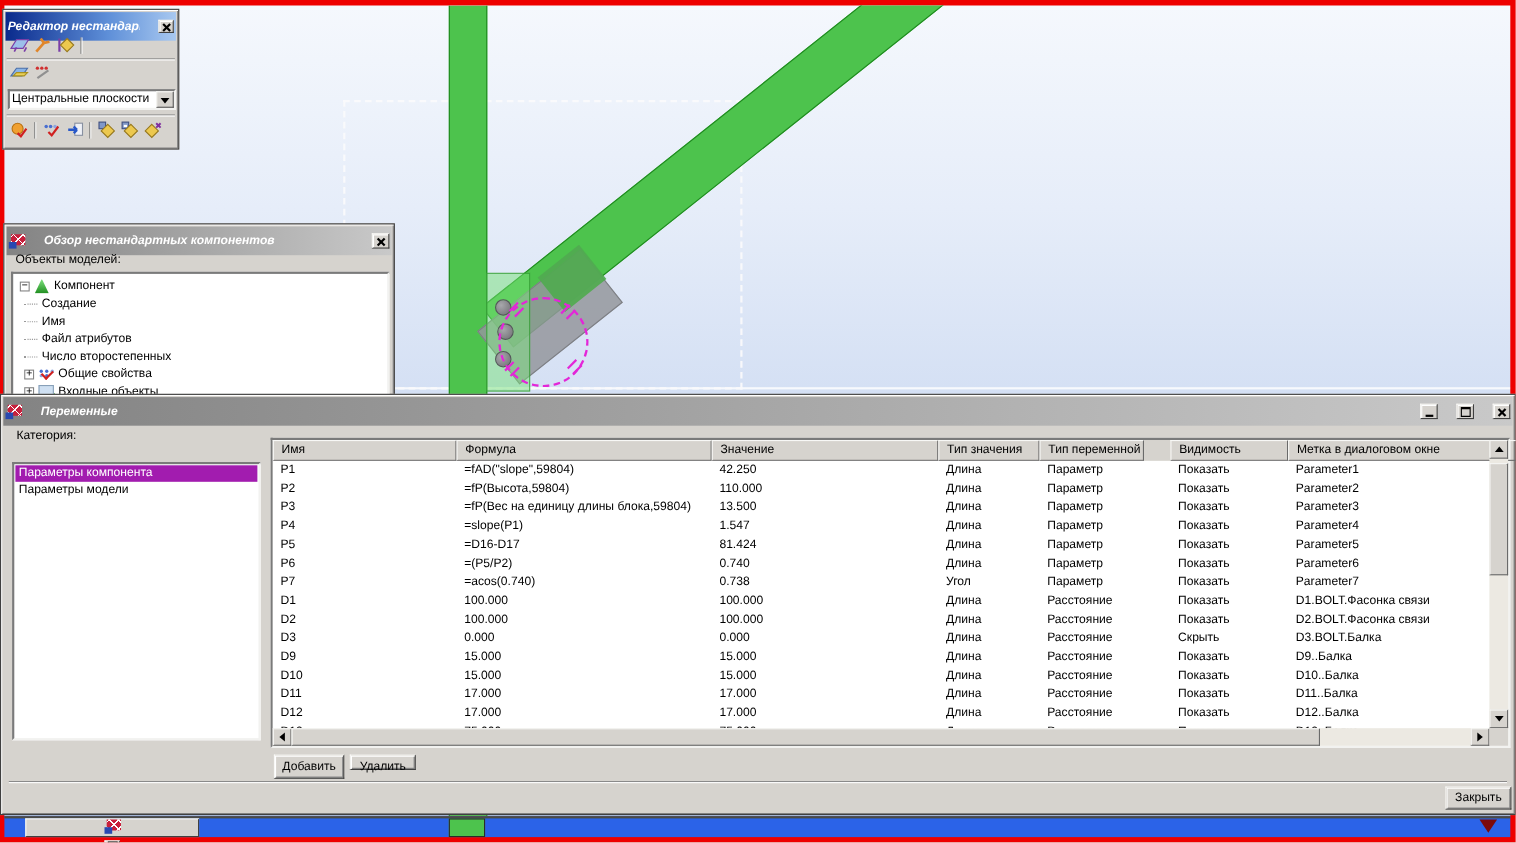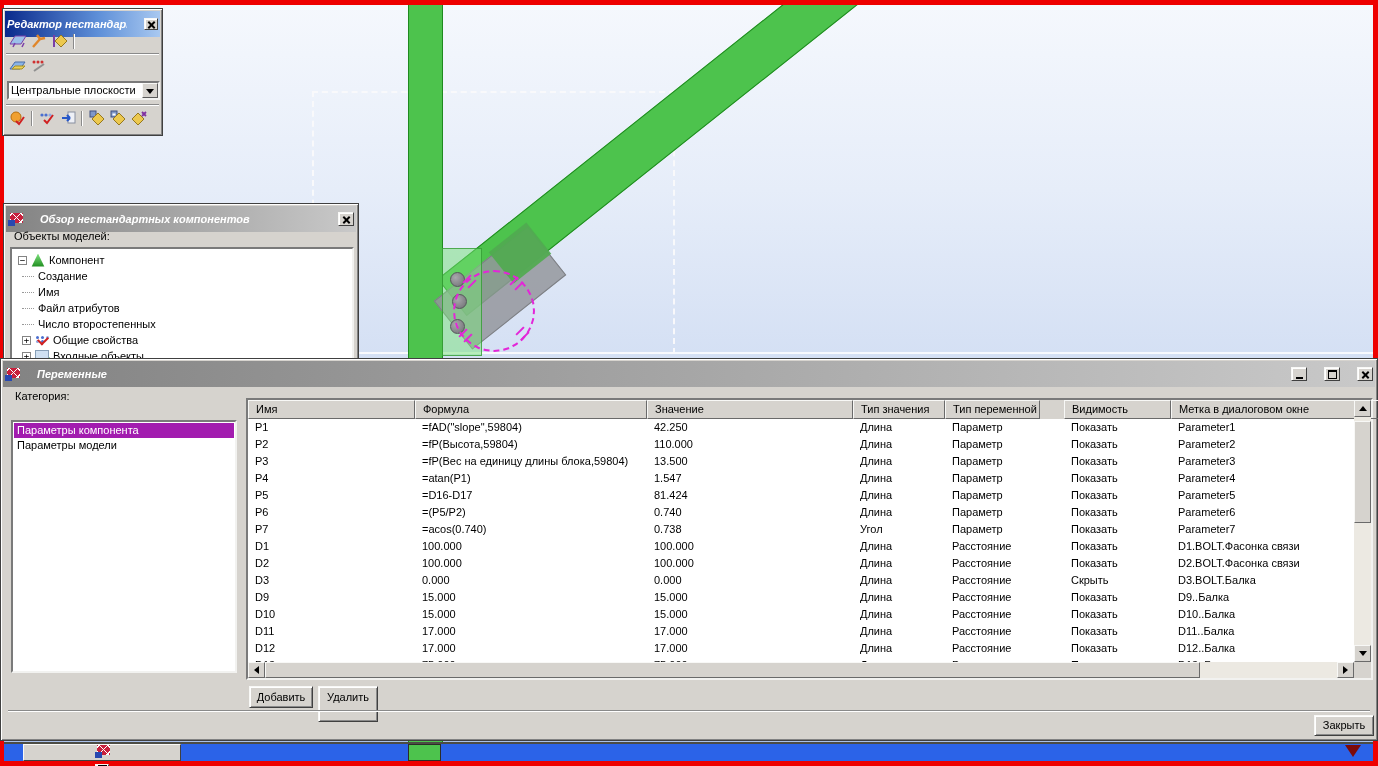--- a/index.html
+++ b/index.html
@@ -125,21 +125,21 @@
   .hsb .sb-right { position:absolute; right:0; top:0; bottom:0; width:17px; }
   .sb-corner { position:absolute; right:0; bottom:0; width:17px; height:16px; background:#d6d3ce; }
   .tri-u { width:0;height:0;border:4px solid transparent;border-bottom:5px solid #000;margin-bottom:4px; }
   .tri-d { width:0;height:0;border:4px solid transparent;border-top:5px solid #000;margin-top:4px; }
   .tri-l { width:0;height:0;border:4px solid transparent;border-right:5px solid #000;margin-right:4px; }
   .tri-r { width:0;height:0;border:4px solid transparent;border-left:5px solid #000;margin-left:4px; }
 
   .btn { position:absolute; background:#d6d3ce; border:1px solid; border-color:#f8f8f6 #404040 #404040 #f8f8f6;
          box-shadow:inset 1px 1px 0 #fff, inset -1px -1px 0 #8a8a8a; text-align:center; font-size:11px; }
   .add-btn   { left:248px; top:327px; width:64px; height:22px; line-height:20px; }
-  .del-btn   { left:317px; top:327px; width:60px; height:36px; line-height:20px; }
+  .del-btn   { left:317px; top:327px; width:60px; height:14px; line-height:20px; }
   .divider   { position:absolute; left:7px; right:7px; top:351px; height:2px;
                border-top:1px solid #8a8a8a; border-bottom:1px solid #fff; }
   .close-btn { left:1313px; top:356px; width:60px; height:21px; line-height:19px; }
 
   
   .strip { position:absolute; left:4px; top:742px; width:1369px; height:19px; background:#2b63e8;
            border-top:2px solid #4c4c44; }
   .strip-green { position:absolute; left:404px; top:0; width:33px; height:17px; background:#4dc34d;
                  border:1px solid #2c2c28; }
   .task-item { position:absolute; left:19px; top:0; width:158px; height:17px; background:#d6d3ce;
@@ -367,21 +367,21 @@
             <div class="tc c0">P3</div>
             <div class="tc c1">=fP(Вес на единицу длины блока,59804)</div>
             <div class="tc c2">13.500</div>
             <div class="tc c3">Длина</div>
             <div class="tc c4">Параметр</div>
             <div class="tc c5">Показать</div>
             <div class="tc c6">Parameter3</div>
           </div>
           <div class="trow">
             <div class="tc c0">P4</div>
-            <div class="tc c1">=atan(P1)</div>
+            <div class="tc c1">=slope(P1)</div>
             <div class="tc c2">1.547</div>
             <div class="tc c3">Длина</div>
             <div class="tc c4">Параметр</div>
             <div class="tc c5">Показать</div>
             <div class="tc c6">Parameter4</div>
           </div>
           <div class="trow">
             <div class="tc c0">P5</div>
             <div class="tc c1">=D16-D17</div>
             <div class="tc c2">81.424</div>

